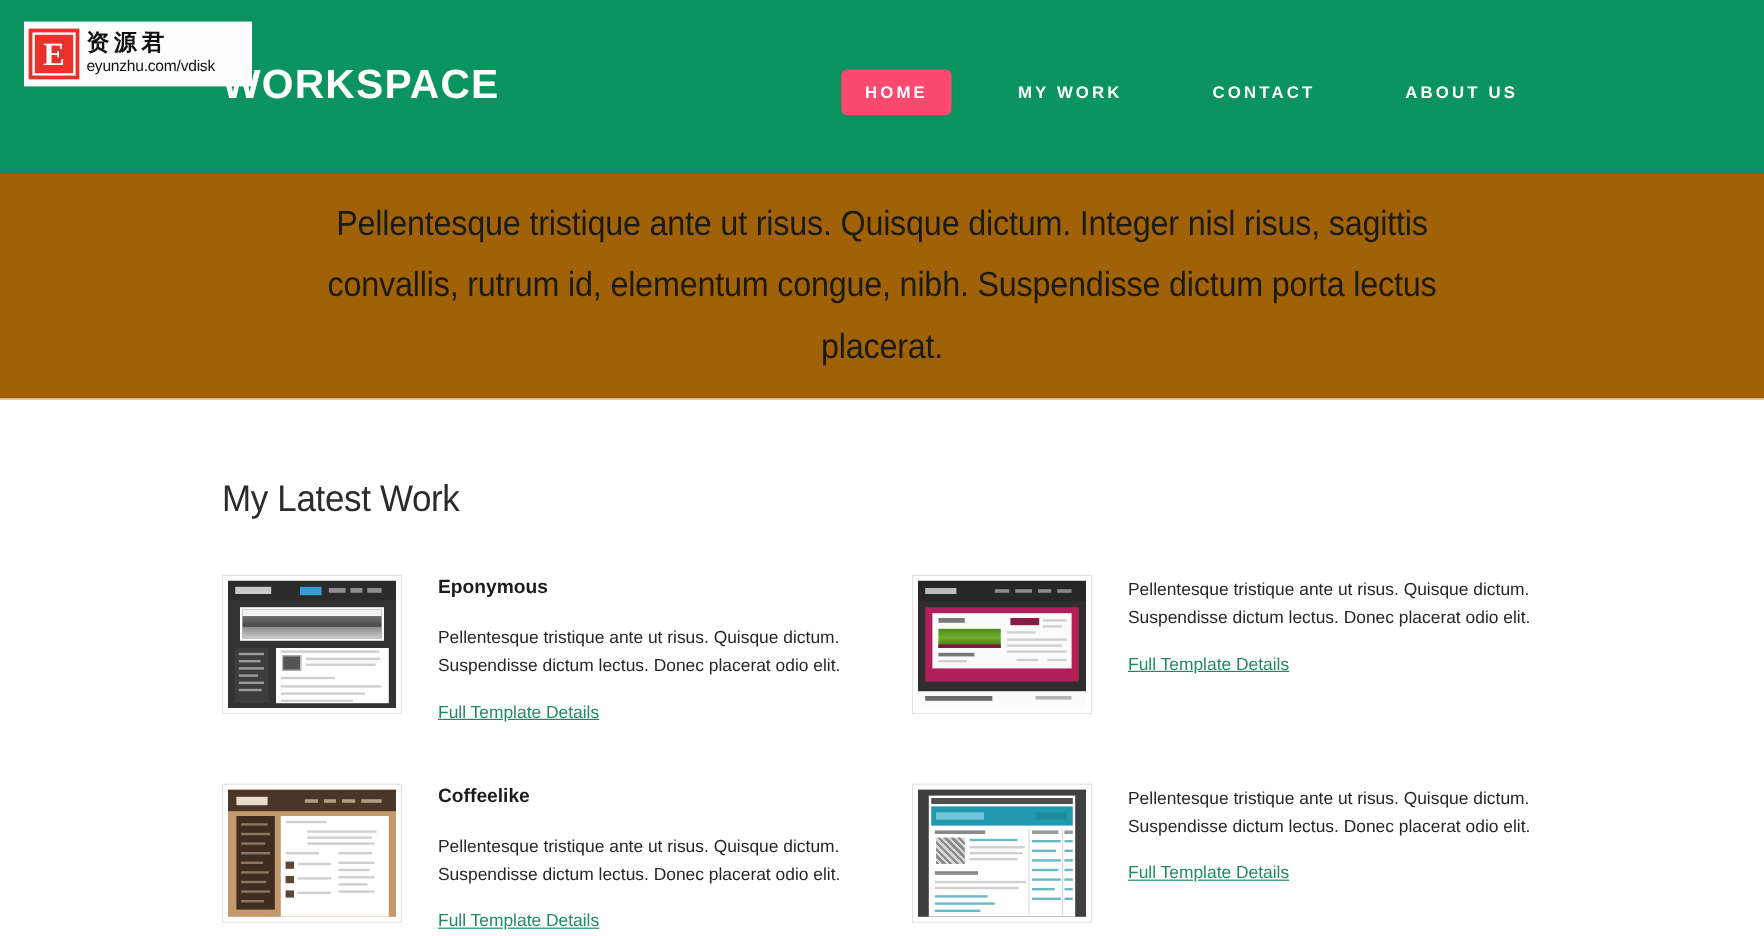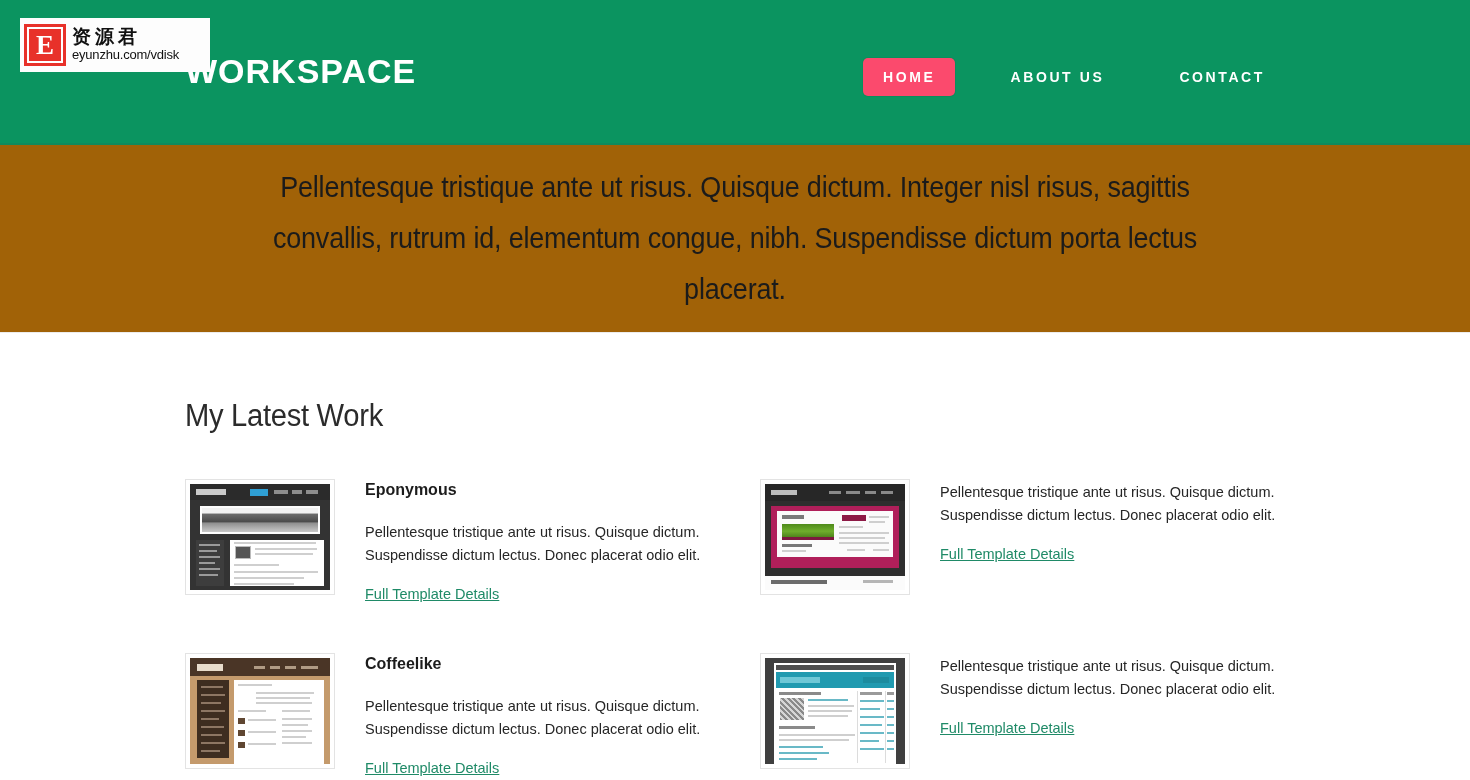--- a/index.html
+++ b/index.html
@@ -276,22 +276,23 @@
 </head>
 <body>
 
 <header class="site-header">
   <div class="header-inner">
 
     <div class="brand-title">WORKSPACE</div>
 
     <nav class="main-nav">
       <a class="nav-item active">HOME</a>
+      <a class="nav-item">MY WORK</a>
+      <a class="nav-item">CONTACT</a>
       <a class="nav-item">ABOUT US</a>
-      <a class="nav-item">CONTACT</a>
     </nav>
 
   </div>
 
   <div class="watermark">
     <div class="wm-badge">
       <div class="wm-badge-inner">E</div>
     </div>
     <div class="wm-text">
       <div class="wm-cn">资源君</div>

